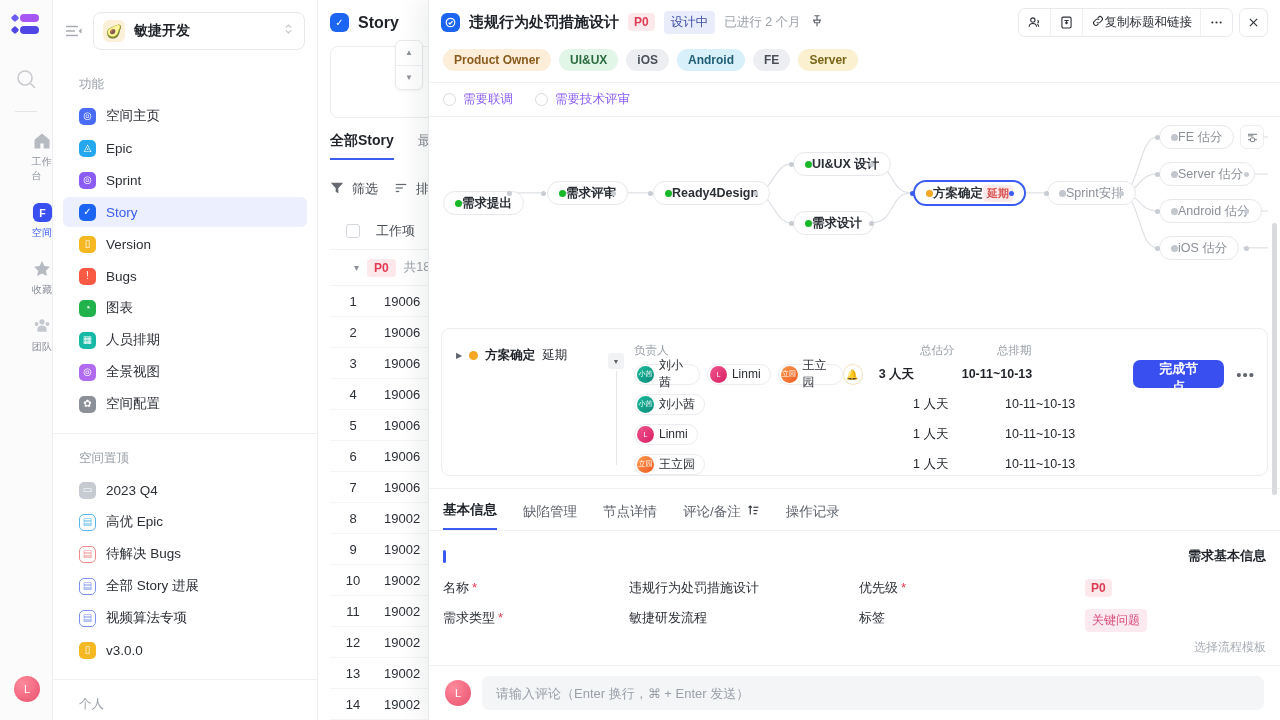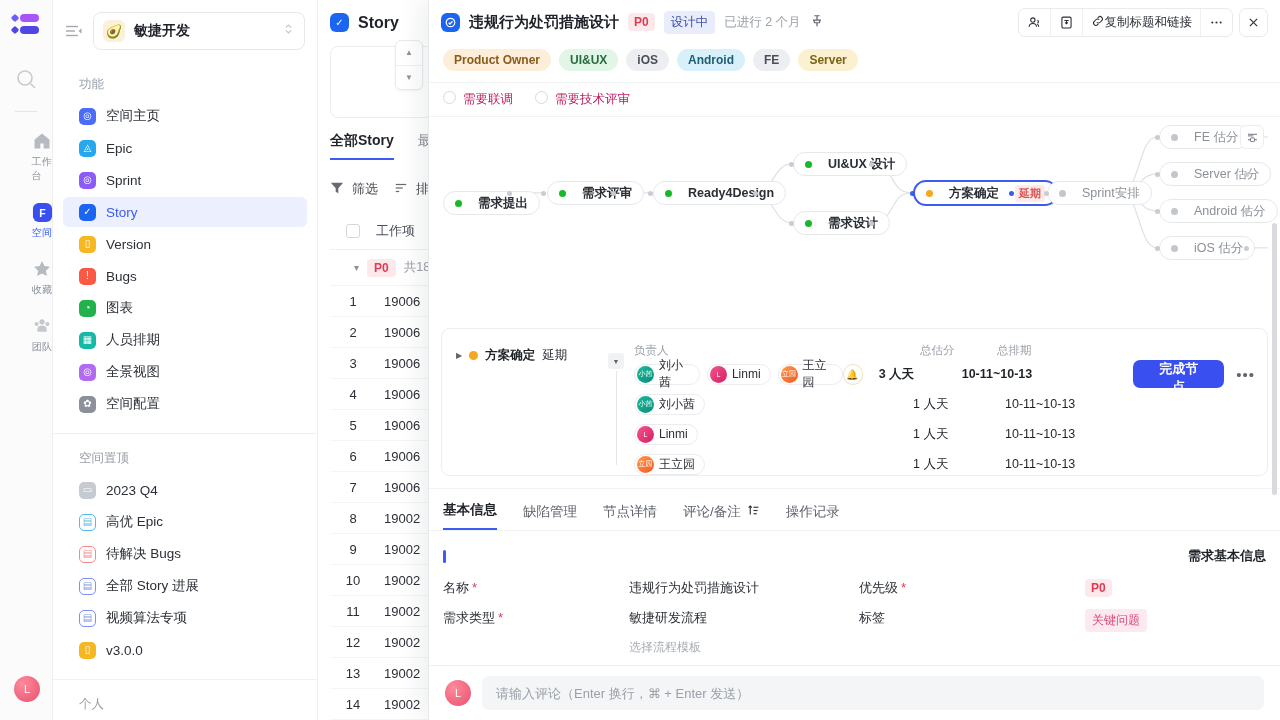--- a/index.html
+++ b/index.html
@@ -119,33 +119,33 @@
     background: #fff; overflow: hidden;
   }
   .ig-btn { display: flex; align-items: center; padding: 0 8px; height: 100%; cursor: pointer; font-size: 12.5px; color: #2b2f36; }
   .ig-btn + .ig-btn { border-left: 1px solid #eef0f2; }
   .m-close { width: 29px; height: 29px; border: 1px solid #e9eaee; border-radius: 7px; display:flex;align-items:center;justify-content:center;cursor:pointer; }
 
   .m-tags { display: flex; align-items: center; gap: 8px; padding: 5px 14px 11px 14px; }
   .ctag { font-size: 12px; font-weight: 700; border-radius: 11px; padding: 4px 11px; }
 
   .m-checks { display: flex; align-items: center; gap: 22px; height: 34px; padding: 0 14px; border-top: 1px solid #f1f2f4; }
-  .chk { display: flex; gap: 7px; font-size: 12.5px; color: #be185d; cursor: pointer; }
+  .chk { display: flex; align-items: center; gap: 7px; font-size: 12.5px; color: #8b5cf6; cursor: pointer; }
   .chk i { width: 13px; height: 13px; border-radius: 50%; border: 1.3px solid #d6d9de; display: block; }
 
   
   .wf-wrap { position: relative; height: 208px; border-top: 1px solid #f1f2f4; }
   .wf-settings {
     position: absolute; right: 16px; top: 8px; width: 24px; height: 24px;
     border: 1px solid #ecedf0; border-radius: 6px; background:#fff;
     display: flex; align-items: center; justify-content: center; cursor: pointer; z-index: 5;
   }
   .wf-canvas { position: absolute; inset: 0; }
   .node {
-    position: absolute; display: flex; align-items: center; gap: 16px;
+    position: absolute; display: flex; align-items: center; gap: 0;
     height: 24px; padding: 0 11px; border-radius: 13px;
     background: #fff; border: 1px solid #e6e8eb; font-size: 12.5px; color: #2b2f36;
     white-space: nowrap; cursor: pointer;
   }
   .node.done { font-weight: 700; }
   .node.sel { border: 2px solid #3a5cf0; font-weight: 700; }
   .node.muted { color: #8b9099; }
   .dot { width: 7px; height: 7px; border-radius: 50%; flex: none; }
   .dot.green { background: #19b829; }
   .dot.amber { background: #f5a623; }
@@ -194,21 +194,21 @@
   .m-tab.active { color: #1f2329; font-weight: 700; border-bottom: 2px solid #3a5cf0; }
   .m-tabs-rule { height: 1px; background: #f1f2f4; }
 
   .sec-title { display: flex; align-items: center; gap: 7px; padding: 16px 14px 0 14px; font-size: 13px; font-weight: 700; justify-content: space-between; }
   .sec-bar { width: 3px; height: 13px; background: #3a5cf0; border-radius: 2px; }
   .info-grid { padding: 14px 14px 0 14px; font-size: 13px; }
   .info-row { display: flex; align-items: flex-start; height: 30px; }
   .ilabel { width: 186px; color: #2b2f36; }
   .ireq { color: #e23a52; margin-left: 3px; }
   .ivalue { width: 230px; color: #2b2f36; }
-  .ihint { color: #a8adb5; font-size: 12px; padding-left: 186px; }
+  .ihint { color: #a8adb5; font-size: 12px; padding-left: 186px; text-align: right; }
   .tag-key { background: #fdeaf1; color: #d94a7a; font-size: 12px; border-radius: 4px; padding: 3px 7px; }
 
   
   .m-comment {
     position: absolute; left: 0; right: 0; bottom: 0; height: 55px;
     border-top: 1px solid #f0f1f3; background: #fff;
     display: flex; align-items: center; gap: 11px; padding: 0 16px;
   }
   .c-av { width: 26px; height: 26px; border-radius: 50%; background: radial-gradient(circle at 34% 30%, #ff8a9c, #e8506e); color: #fff; font-size: 11px; display:flex;align-items:center;justify-content:center; flex:none;}
   .c-input {

